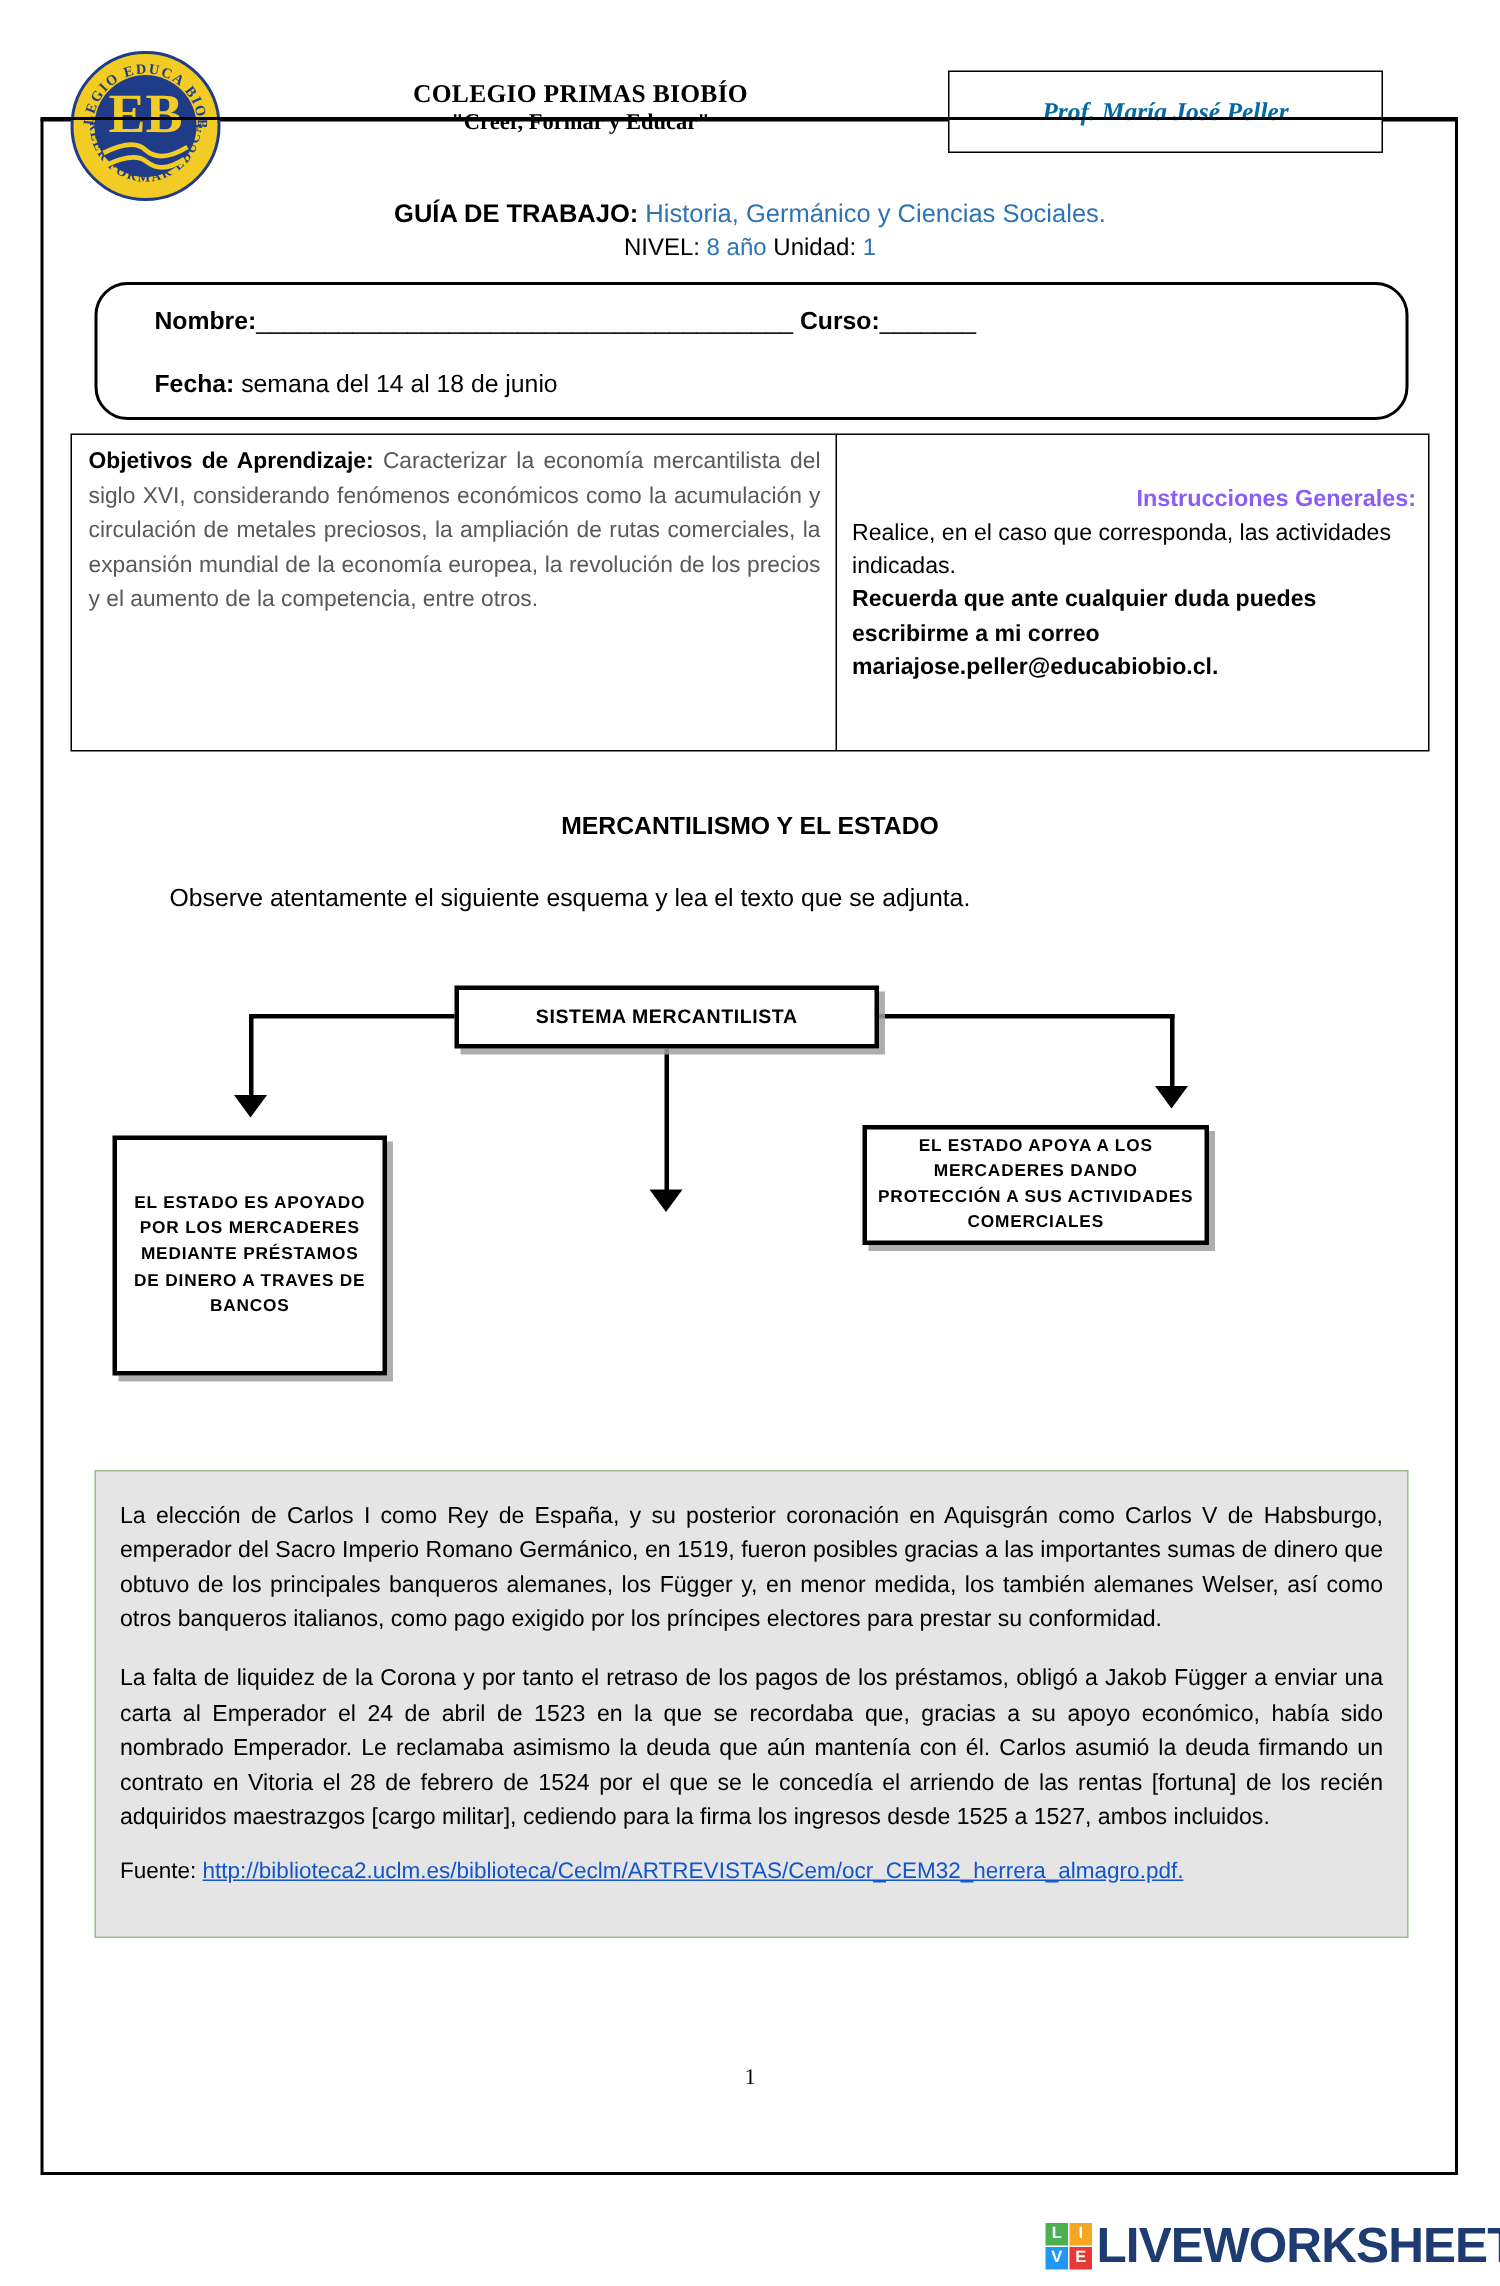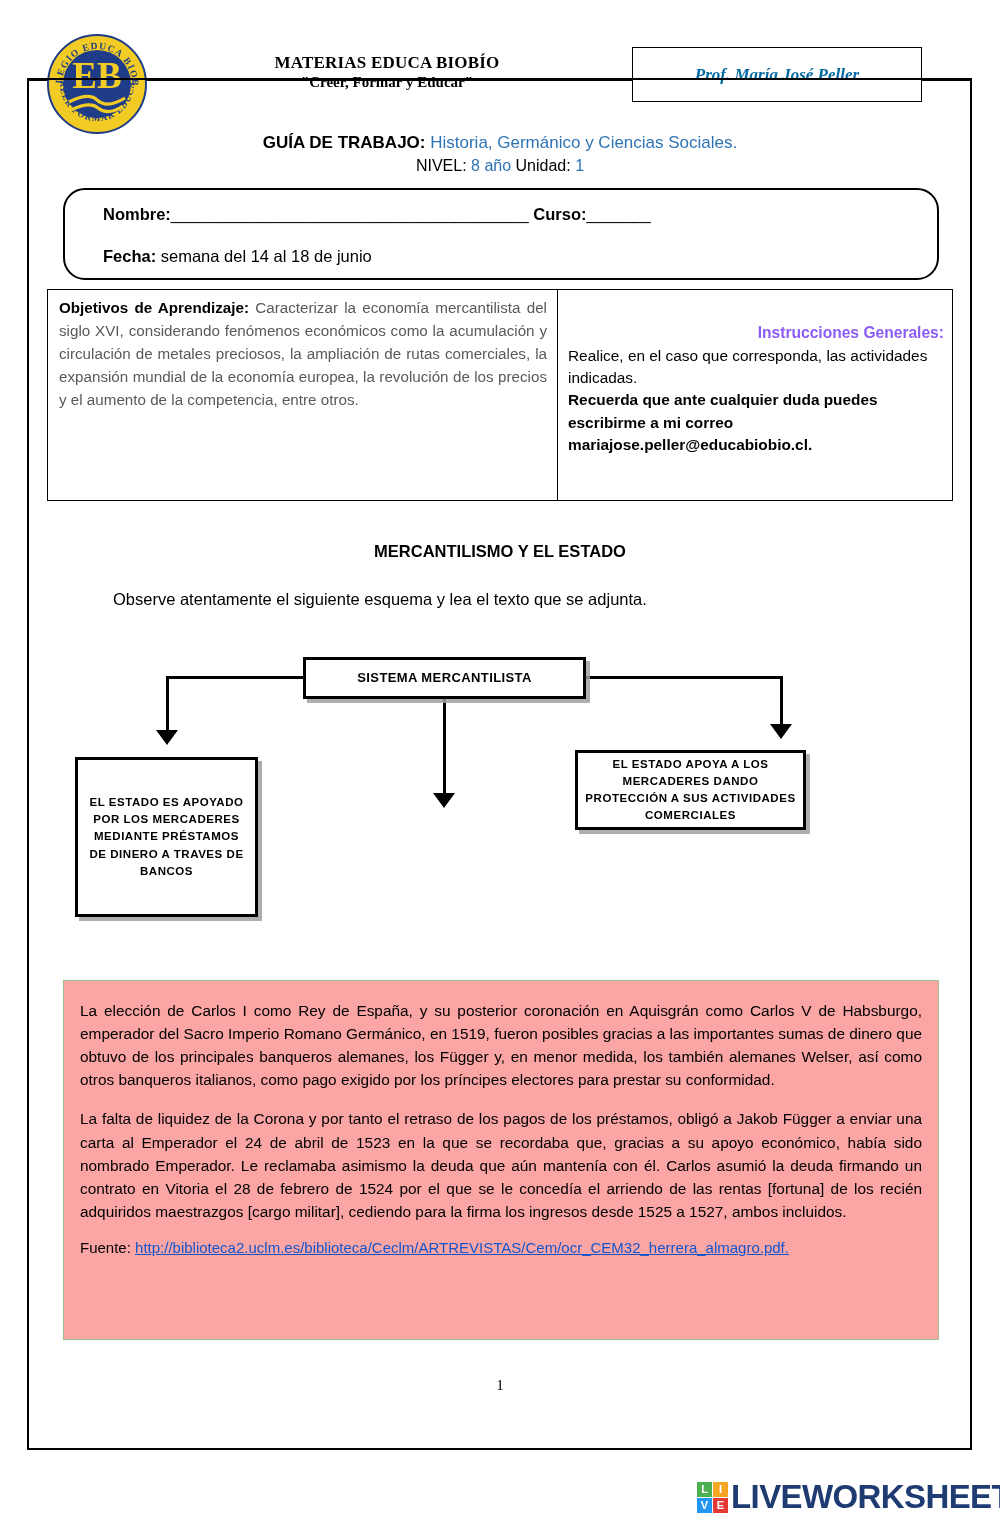--- a/index.html
+++ b/index.html
@@ -247,24 +247,24 @@
     border-right: 11px solid transparent;
     border-top: 15px solid #000;
   }
 
   
   #reading-box {
     position: absolute;
     left: 63px;
     top: 980px;
     width: 876px;
-    height: 360px;
+    height: 312px;
     border: 1px solid #9CC08C;
     box-sizing: border-box;
-    background: #fca5a5;
+    background: #e5e5e5;
     padding: 18px 16px 10px 16px;
   }
   .rd-para {
     font-size: 15.4px;
     color: #000;
     text-align: justify;
     line-height: 1.5;
     margin: 0 0 16px 0;
   }
   #fuente-line {
@@ -343,21 +343,21 @@
       <text font-family="Liberation Serif, serif" font-size="9" font-weight="bold" fill="#1F3C88" letter-spacing="1.2">
         <textPath href="#arcBot" startOffset="50%" text-anchor="middle">CREER FORMAR EDUCAR</textPath>
       </text>
       <text x="52" y="56" text-anchor="middle" font-family="Liberation Serif, serif" font-size="37" font-weight="bold" fill="#F2CC24">EB</text>
       <path d="M 24,70 Q 44,60 52,68 Q 62,77 80,66" stroke="#F2CC24" stroke-width="3.2" fill="none"></path>
       <path d="M 26,78 Q 45,69 53,76 Q 63,84 78,74" stroke="#F2CC24" stroke-width="3.2" fill="none"></path>
     </svg>
   </div>
 
   <div id="school-names">
-    <div id="school-name-main">MATERIAS EDUCA BIOBÍO</div>
+    <div id="school-name-main">COLEGIO PRIMAS BIOBÍO</div>
     <div id="school-motto">"Creer, Formar y Educar"</div>
   </div>
 
   <div id="teacher-box">
     <span id="teacher-name">Prof. María José Peller</span>
   </div>
 </div>
 
 <div id="page-frame"></div>
 

